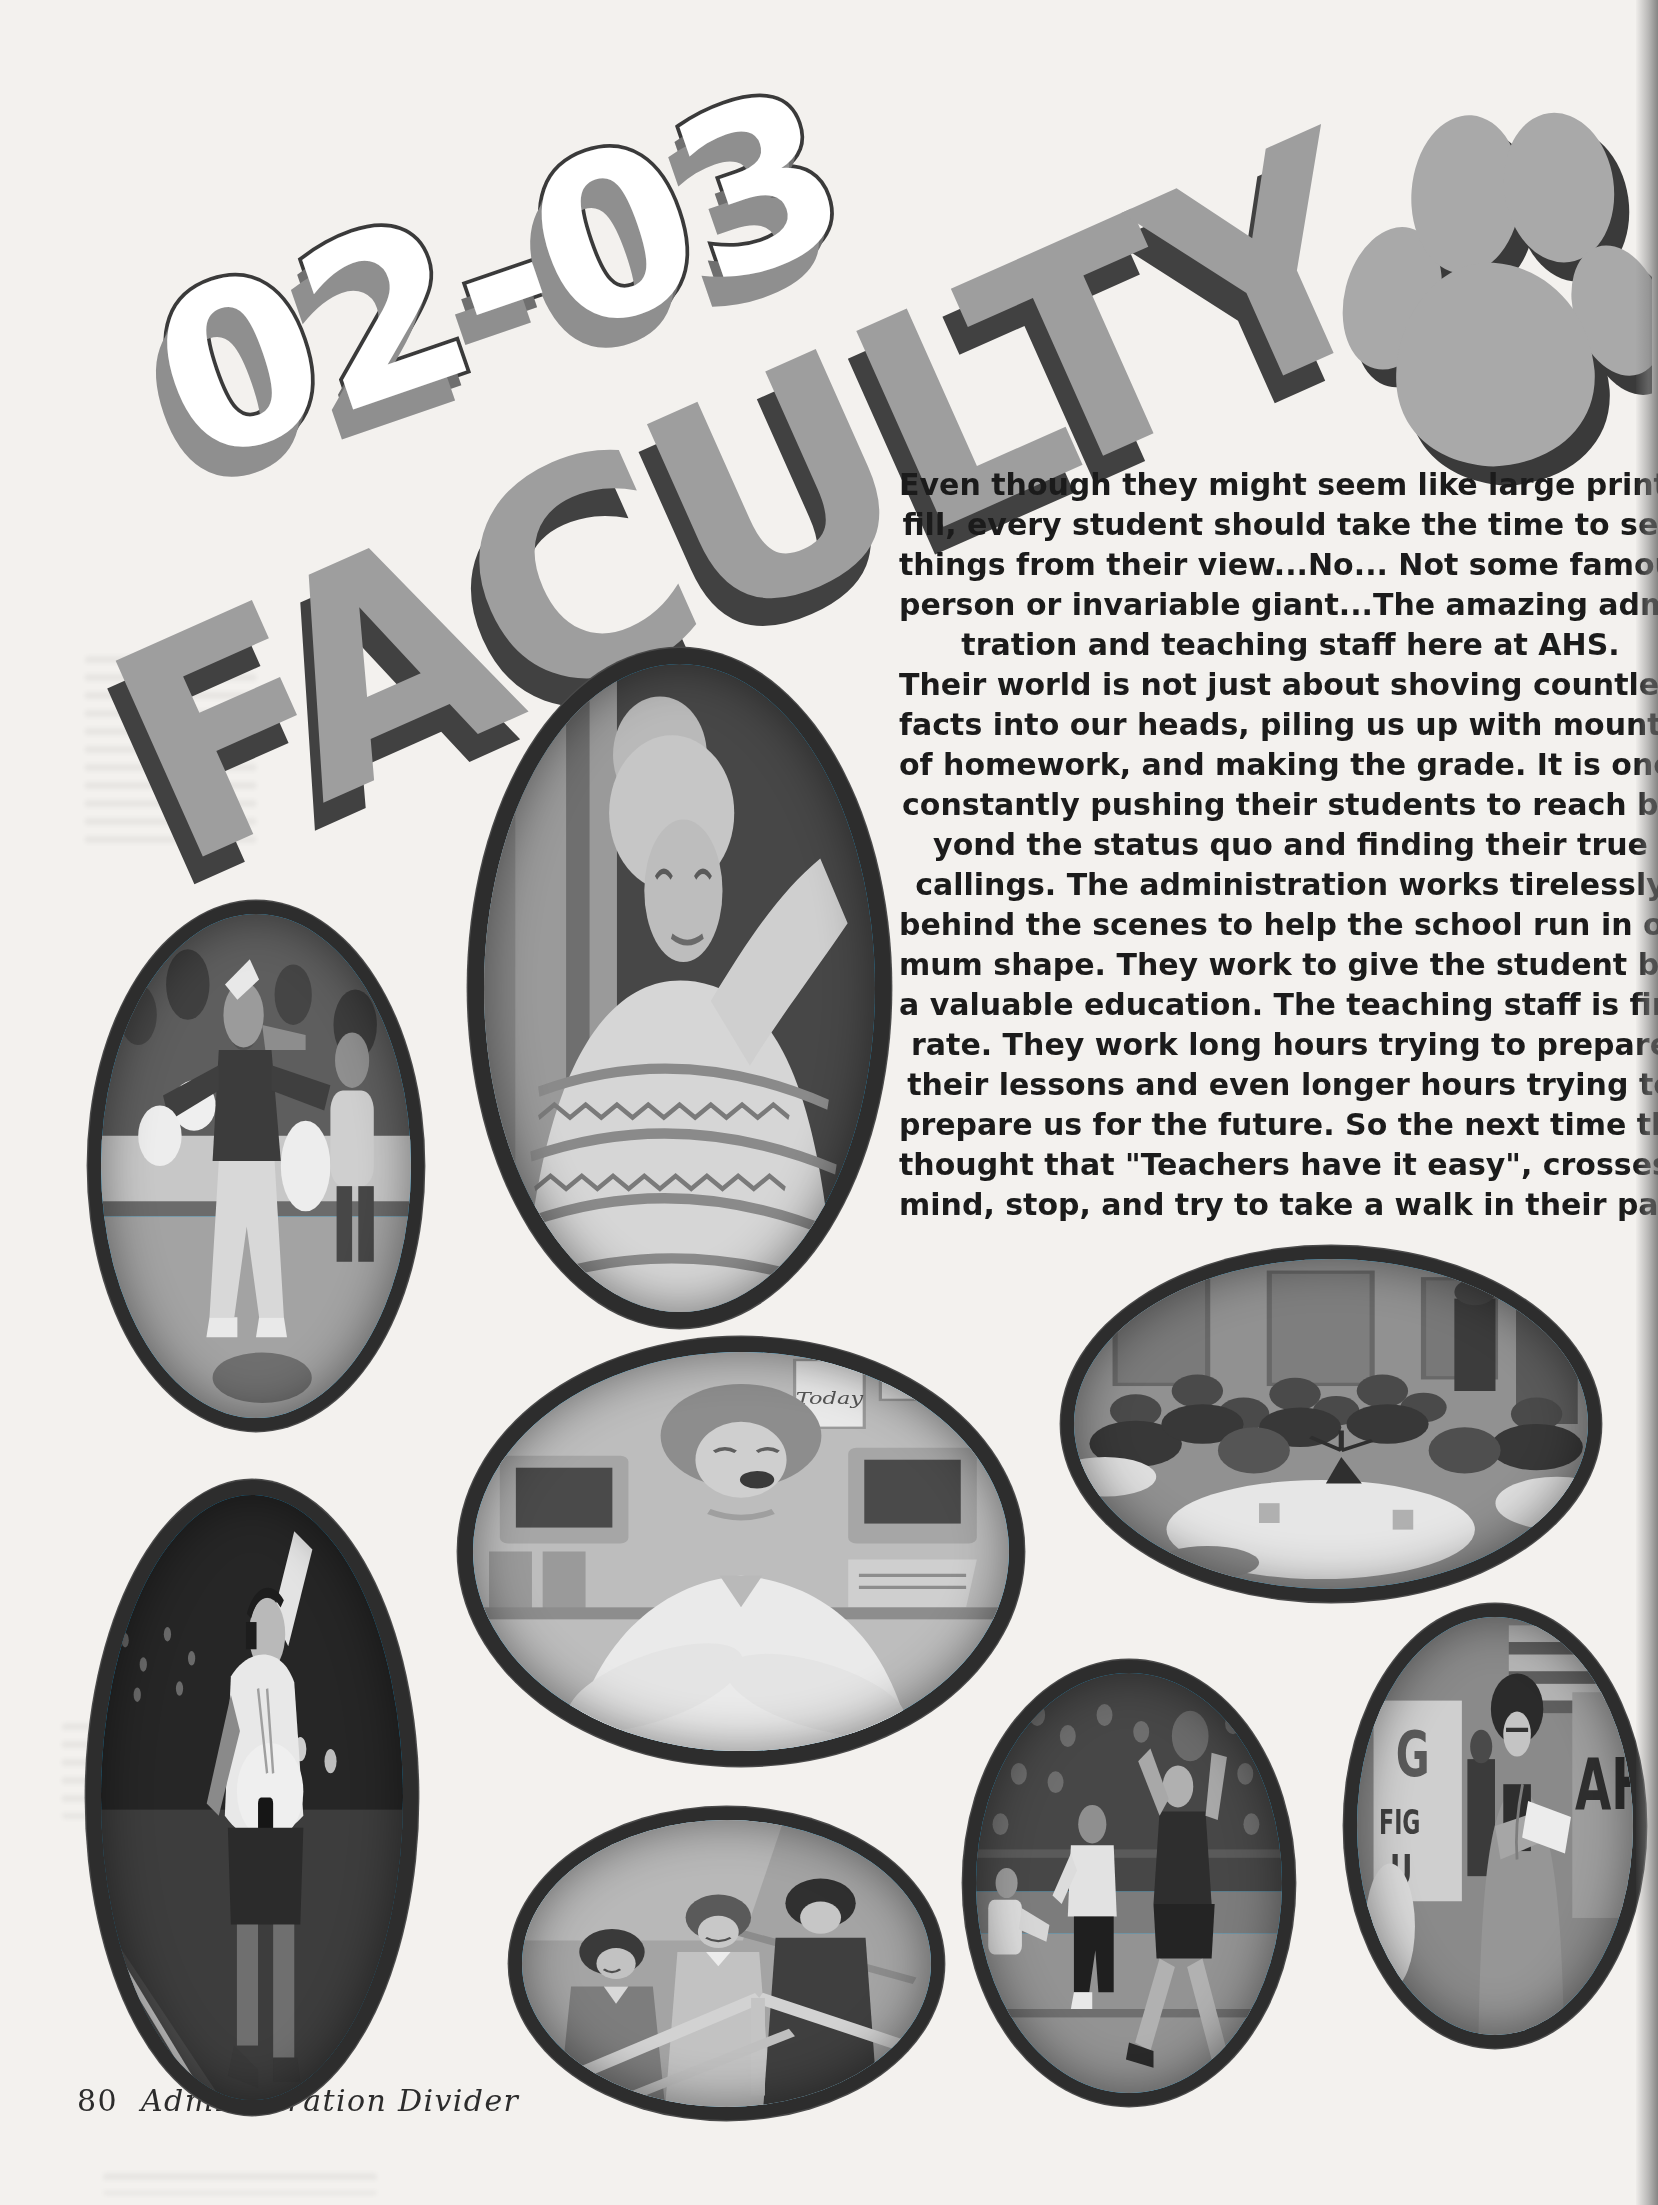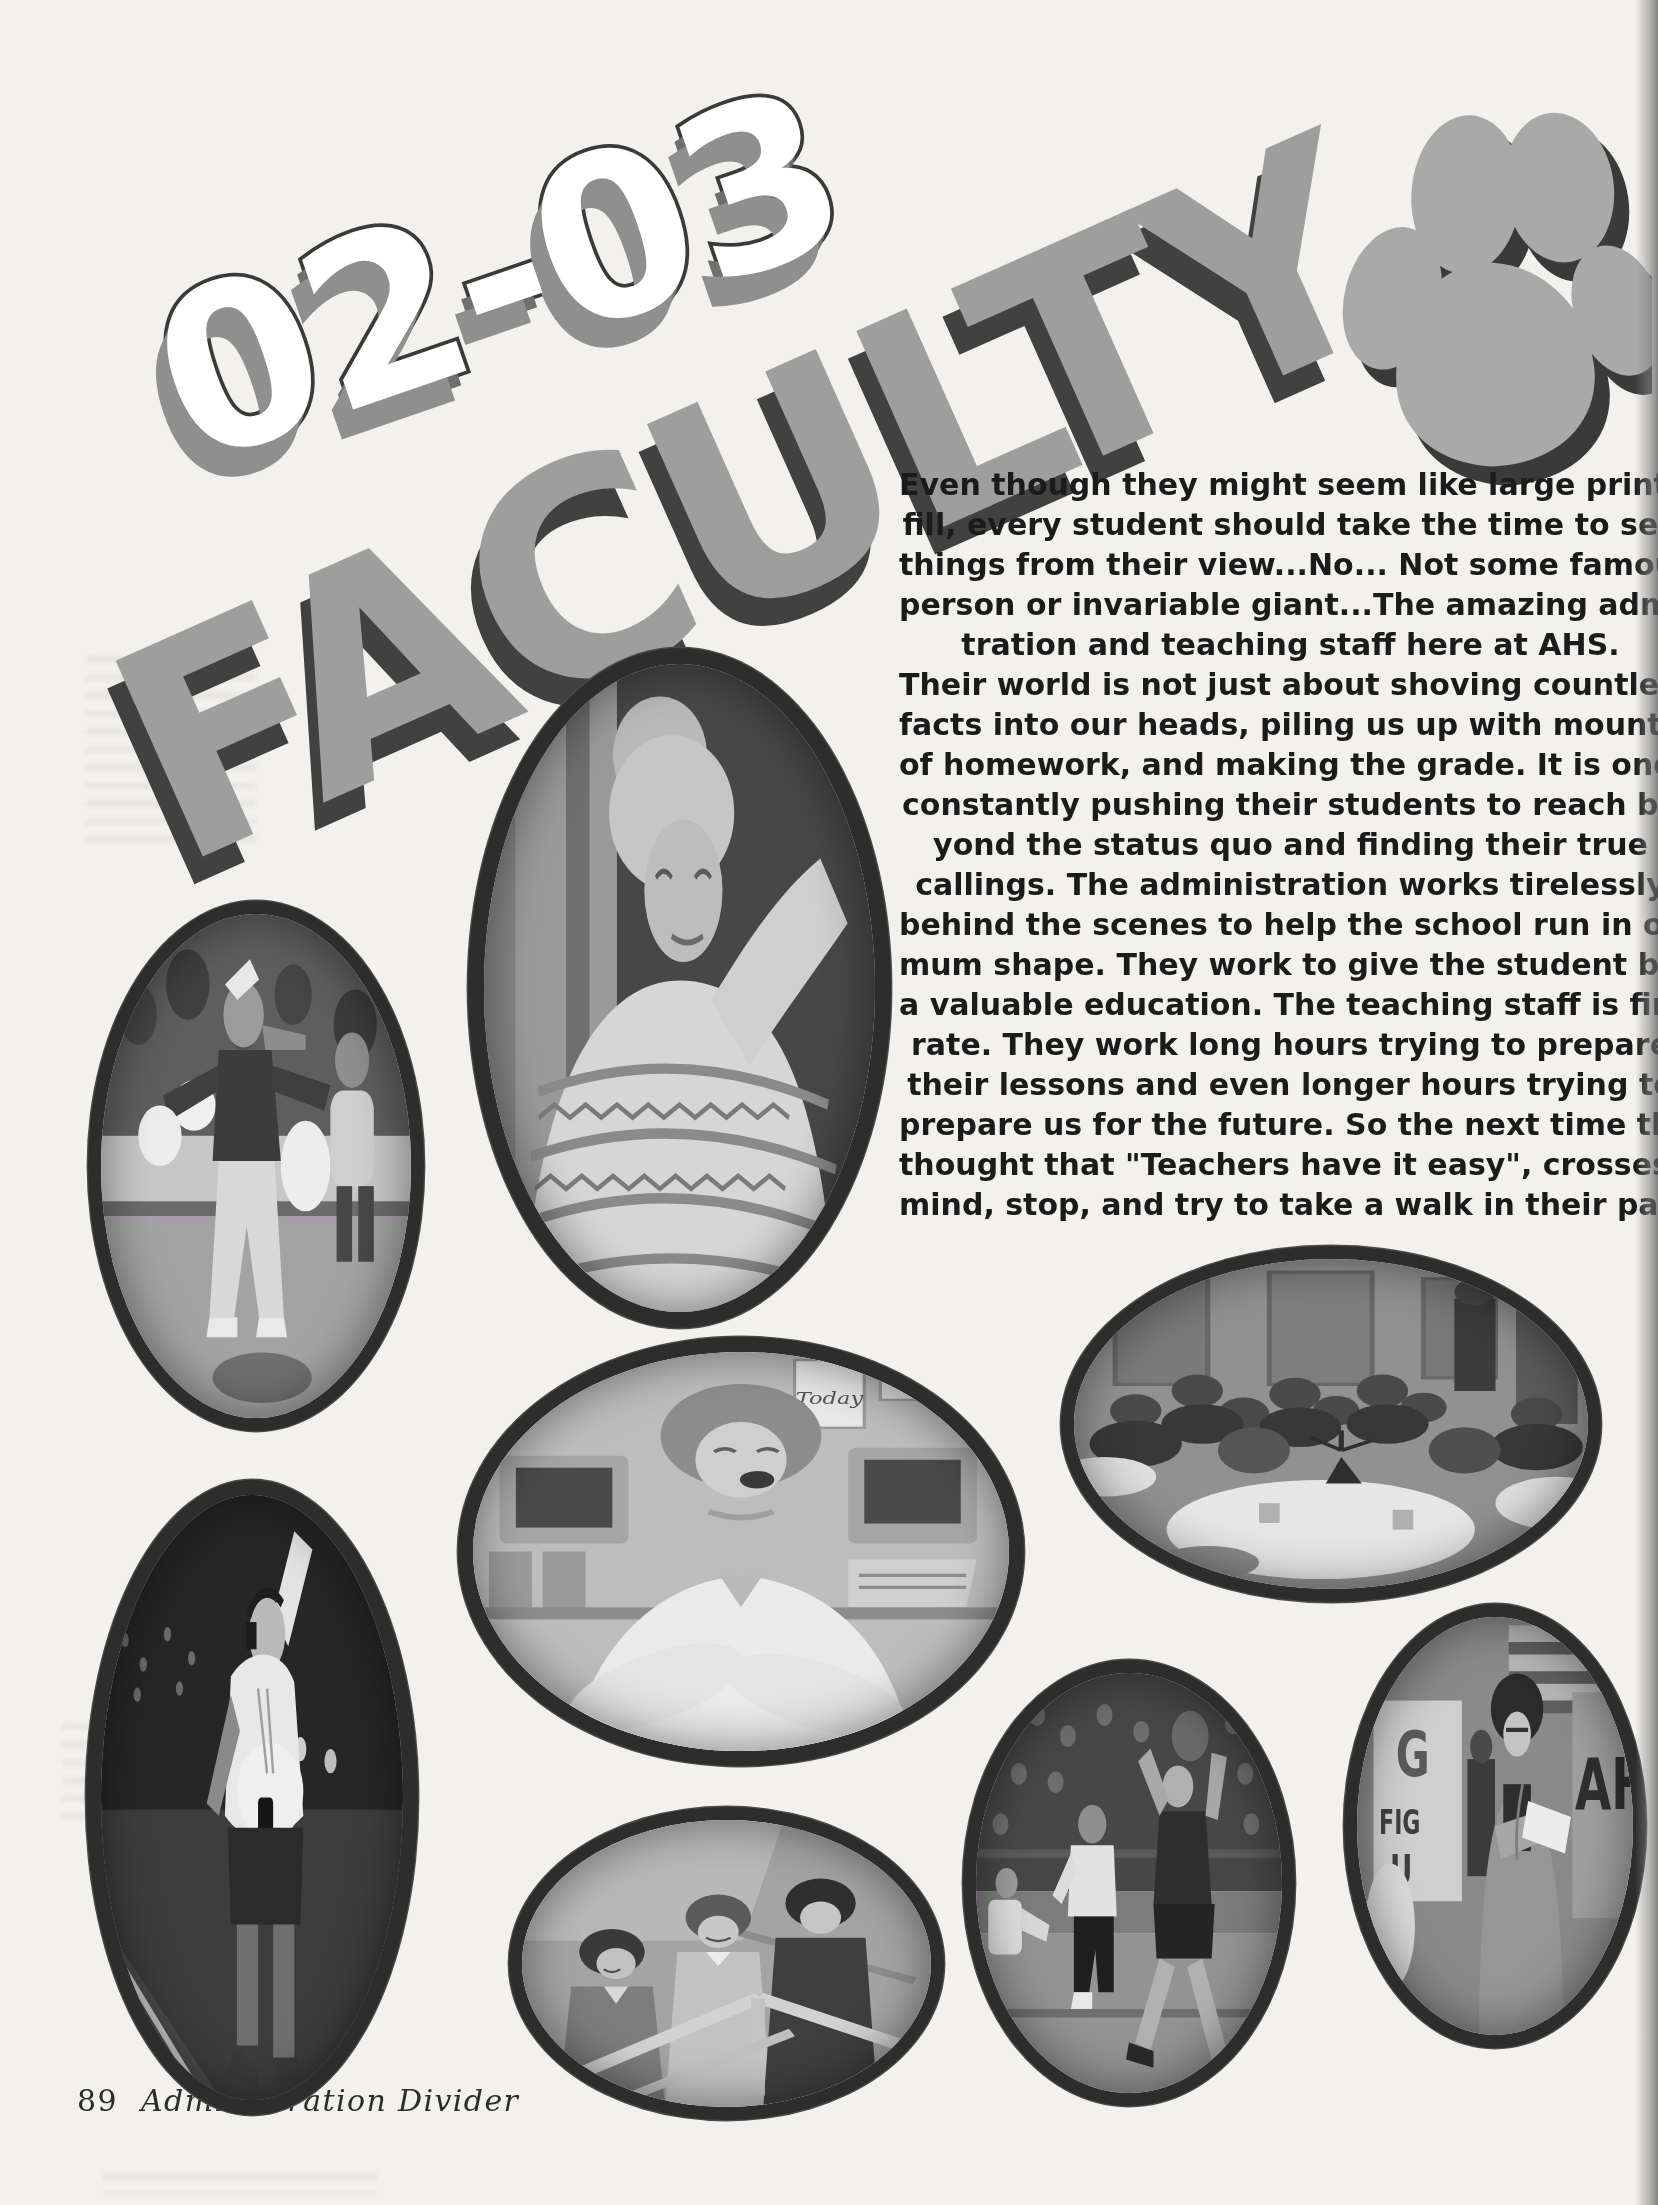--- a/index.html
+++ b/index.html
@@ -41,21 +41,21 @@
     position:absolute;left:899px;top:465px;width:783px;z-index:4;
     text-align:center;color:#1b1b1b;
   }
   .text-line{
     font-size:30px;font-weight:700;line-height:40px;white-space:nowrap;
     letter-spacing:0px;
   }
   
   .oval{
     position:absolute;z-index:5;border-radius:50%;overflow:hidden;
-    border:12.3px solid #2d2d2d;box-sizing:border-box;background:#f0abfc;
+    border:12.3px solid #2d2d2d;box-sizing:border-box;background:#0ea5e9;
     box-shadow:0 0 0 1.4px #4a4a4a;
   }
   .oval svg{position:absolute;left:0;top:0;width:100%;height:100%;}
   .vig{position:absolute;left:0;top:0;right:0;bottom:0;border-radius:50%;
     box-shadow:inset 0 0 48px rgba(0,0,0,0.45);pointer-events:none;}
   
   .footer{
     position:absolute;left:77px;top:2083px;z-index:4;color:#2c2c2c;
     font-size:30px;letter-spacing:1.4px;font-weight:400;
     font-family:"DejaVu Serif", serif;font-style:italic;
@@ -371,17 +371,17 @@
     <path d="M44 100 C45 64 48 44 58 40 C70 44 74 64 75 100 Z" fill="#969696"></path>
     <rect x="53" y="40" width="10" height="16" fill="#2e2e2e"></rect>
     <path d="M50 50 L68 46 l2 7 -18 5 Z" fill="#a6a6a6"></path>
     <rect x="62" y="44" width="16" height="9" transform="rotate(14 62 44)" fill="#ececec"></rect>
     <path d="M60 40 q-3 10 -2 18" stroke="#7d7d7d" stroke-width="1" fill="none"></path>
   </svg>
   <div class="vig"></div>
 </div>
 
 <div class="footer">
-  <span class="num">89</span><span>Administration Divider</span>
+  <span class="num">80</span><span>Administration Divider</span>
 </div>
 
 <div class="scan-edge"></div>
 
 
 </body></html>

